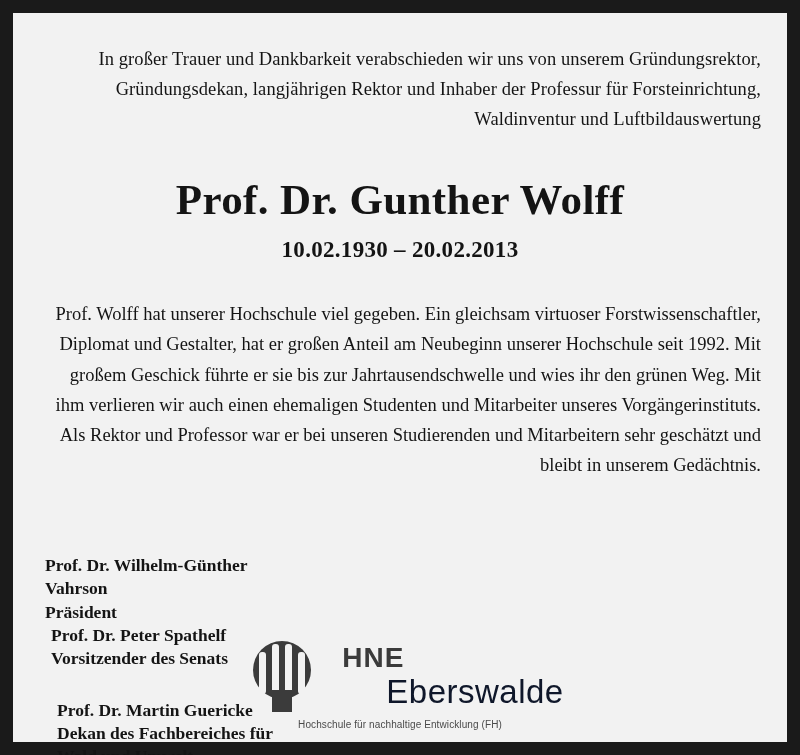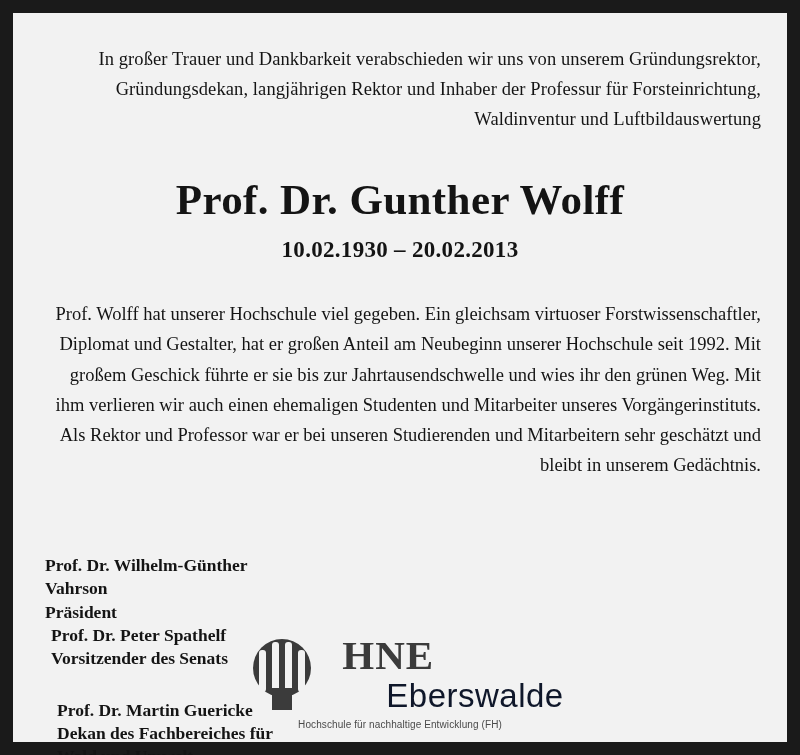--- a/index.html
+++ b/index.html
@@ -95,22 +95,22 @@
     height: 72px;
     margin-right: 14px;
     flex: none;
   }
   .logo-text {
     display: flex;
     flex-direction: column;
     line-height: 1;
   }
   .logo-hne {
-    font-family: Liberation Serif, serif;
-    font-size: 41px;
+    font-family: Liberation Sans, sans-serif;
+    font-size: 28px;
     font-weight: bold;
     color: #3b3b3b;
     letter-spacing: 1px;
   }
   .logo-eberswalde {
     font-family: Liberation Sans, sans-serif;
     font-size: 33px;
     color: #0f172a;
     letter-spacing: 0.5px;
     margin-top: 3px;

